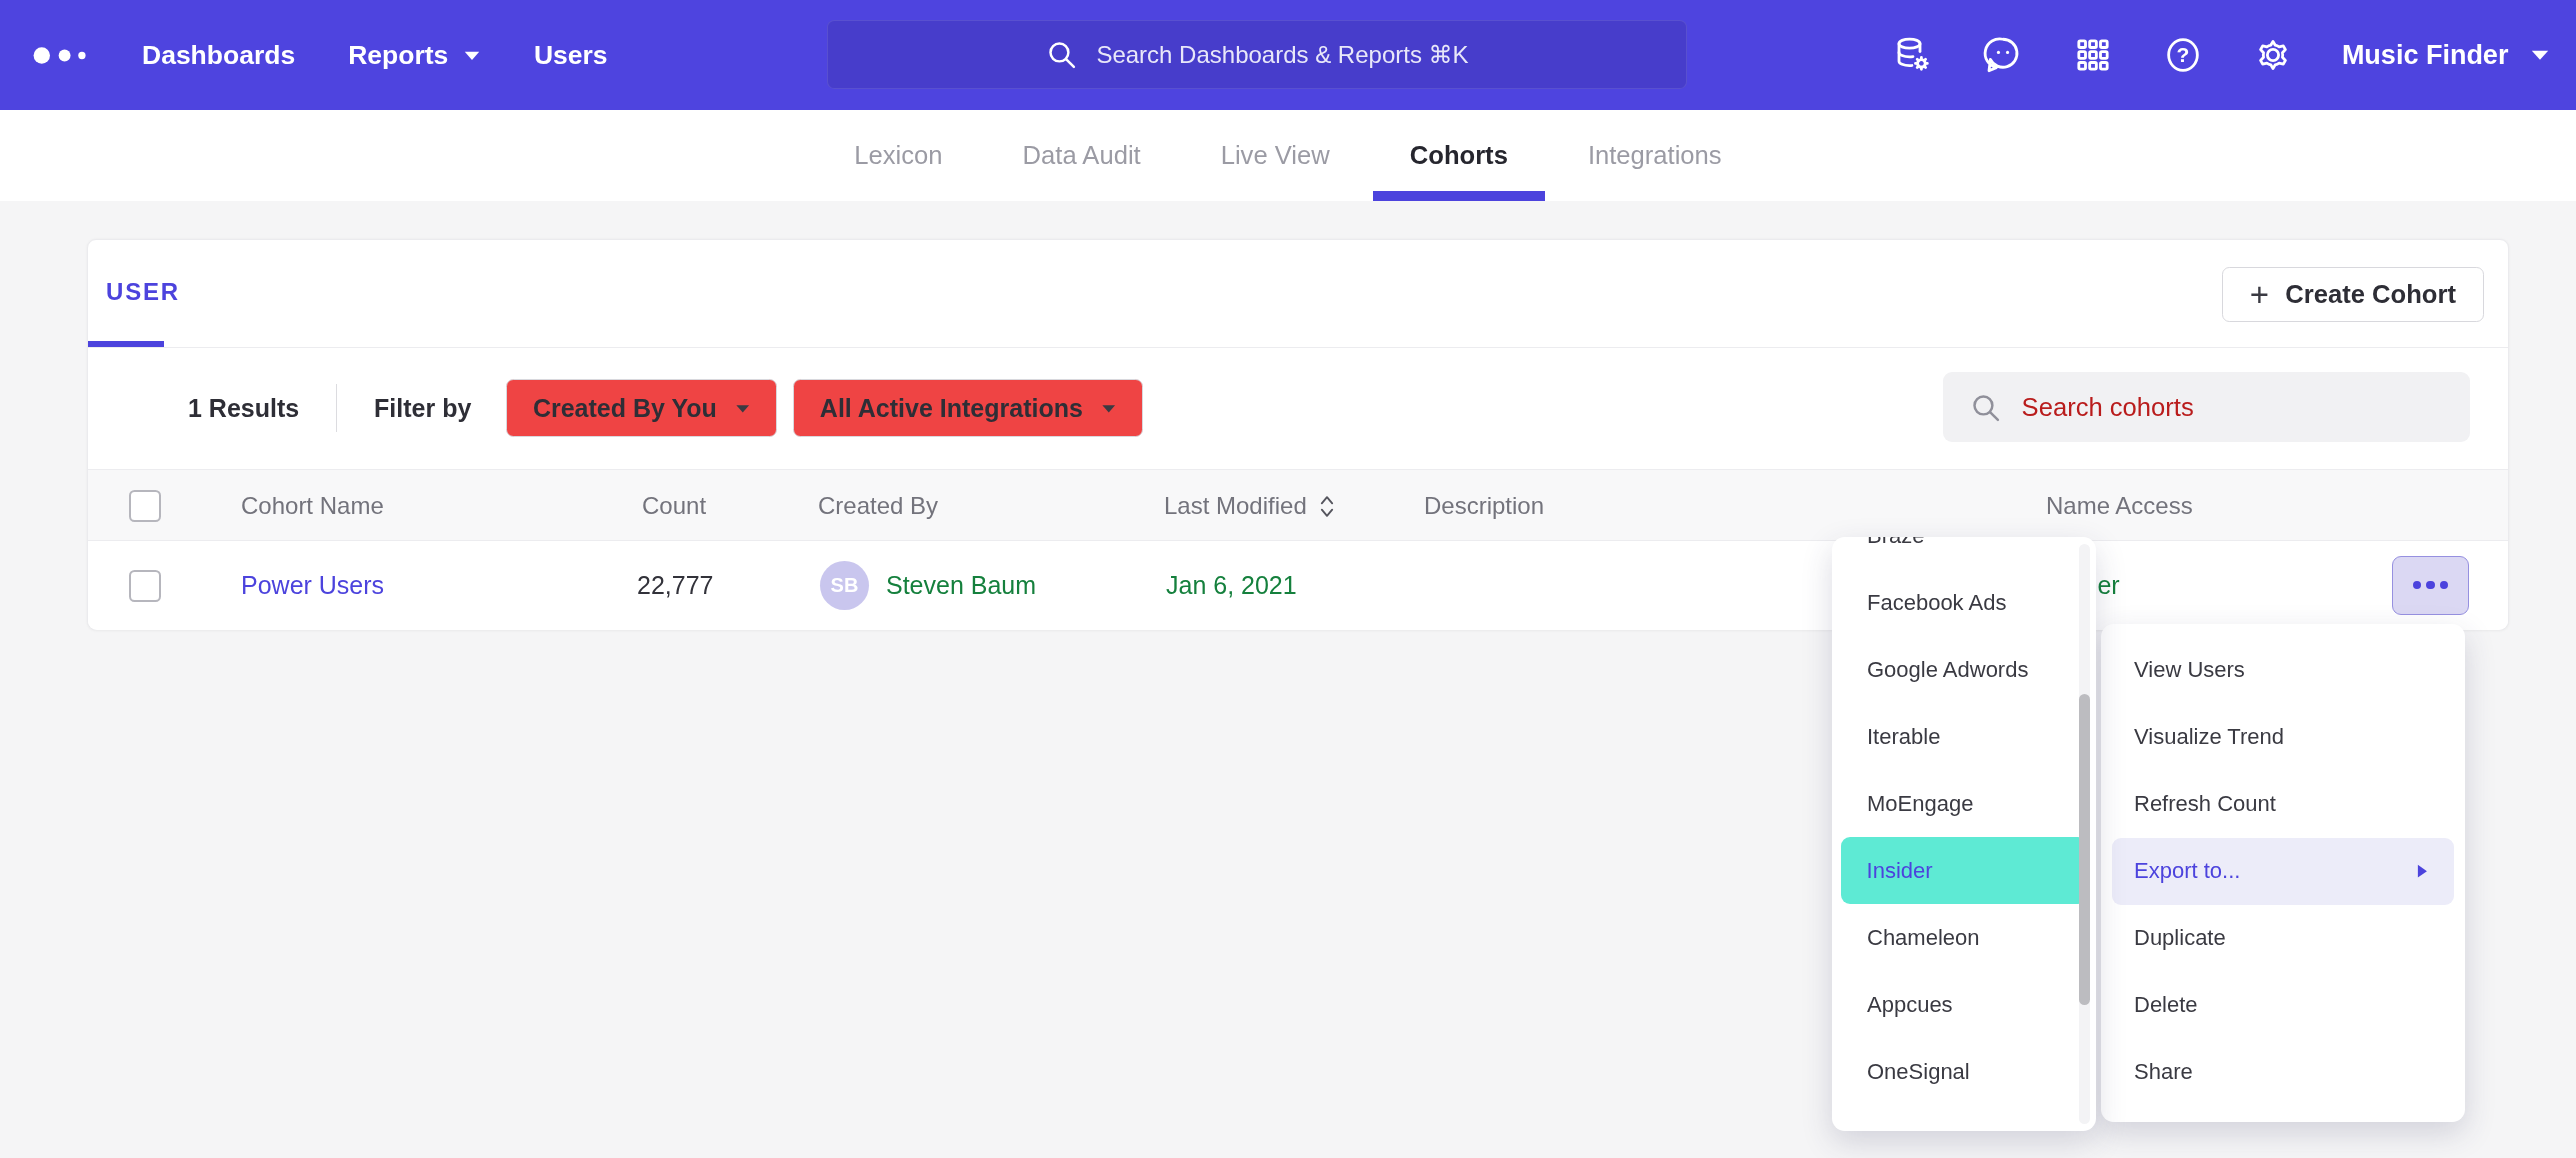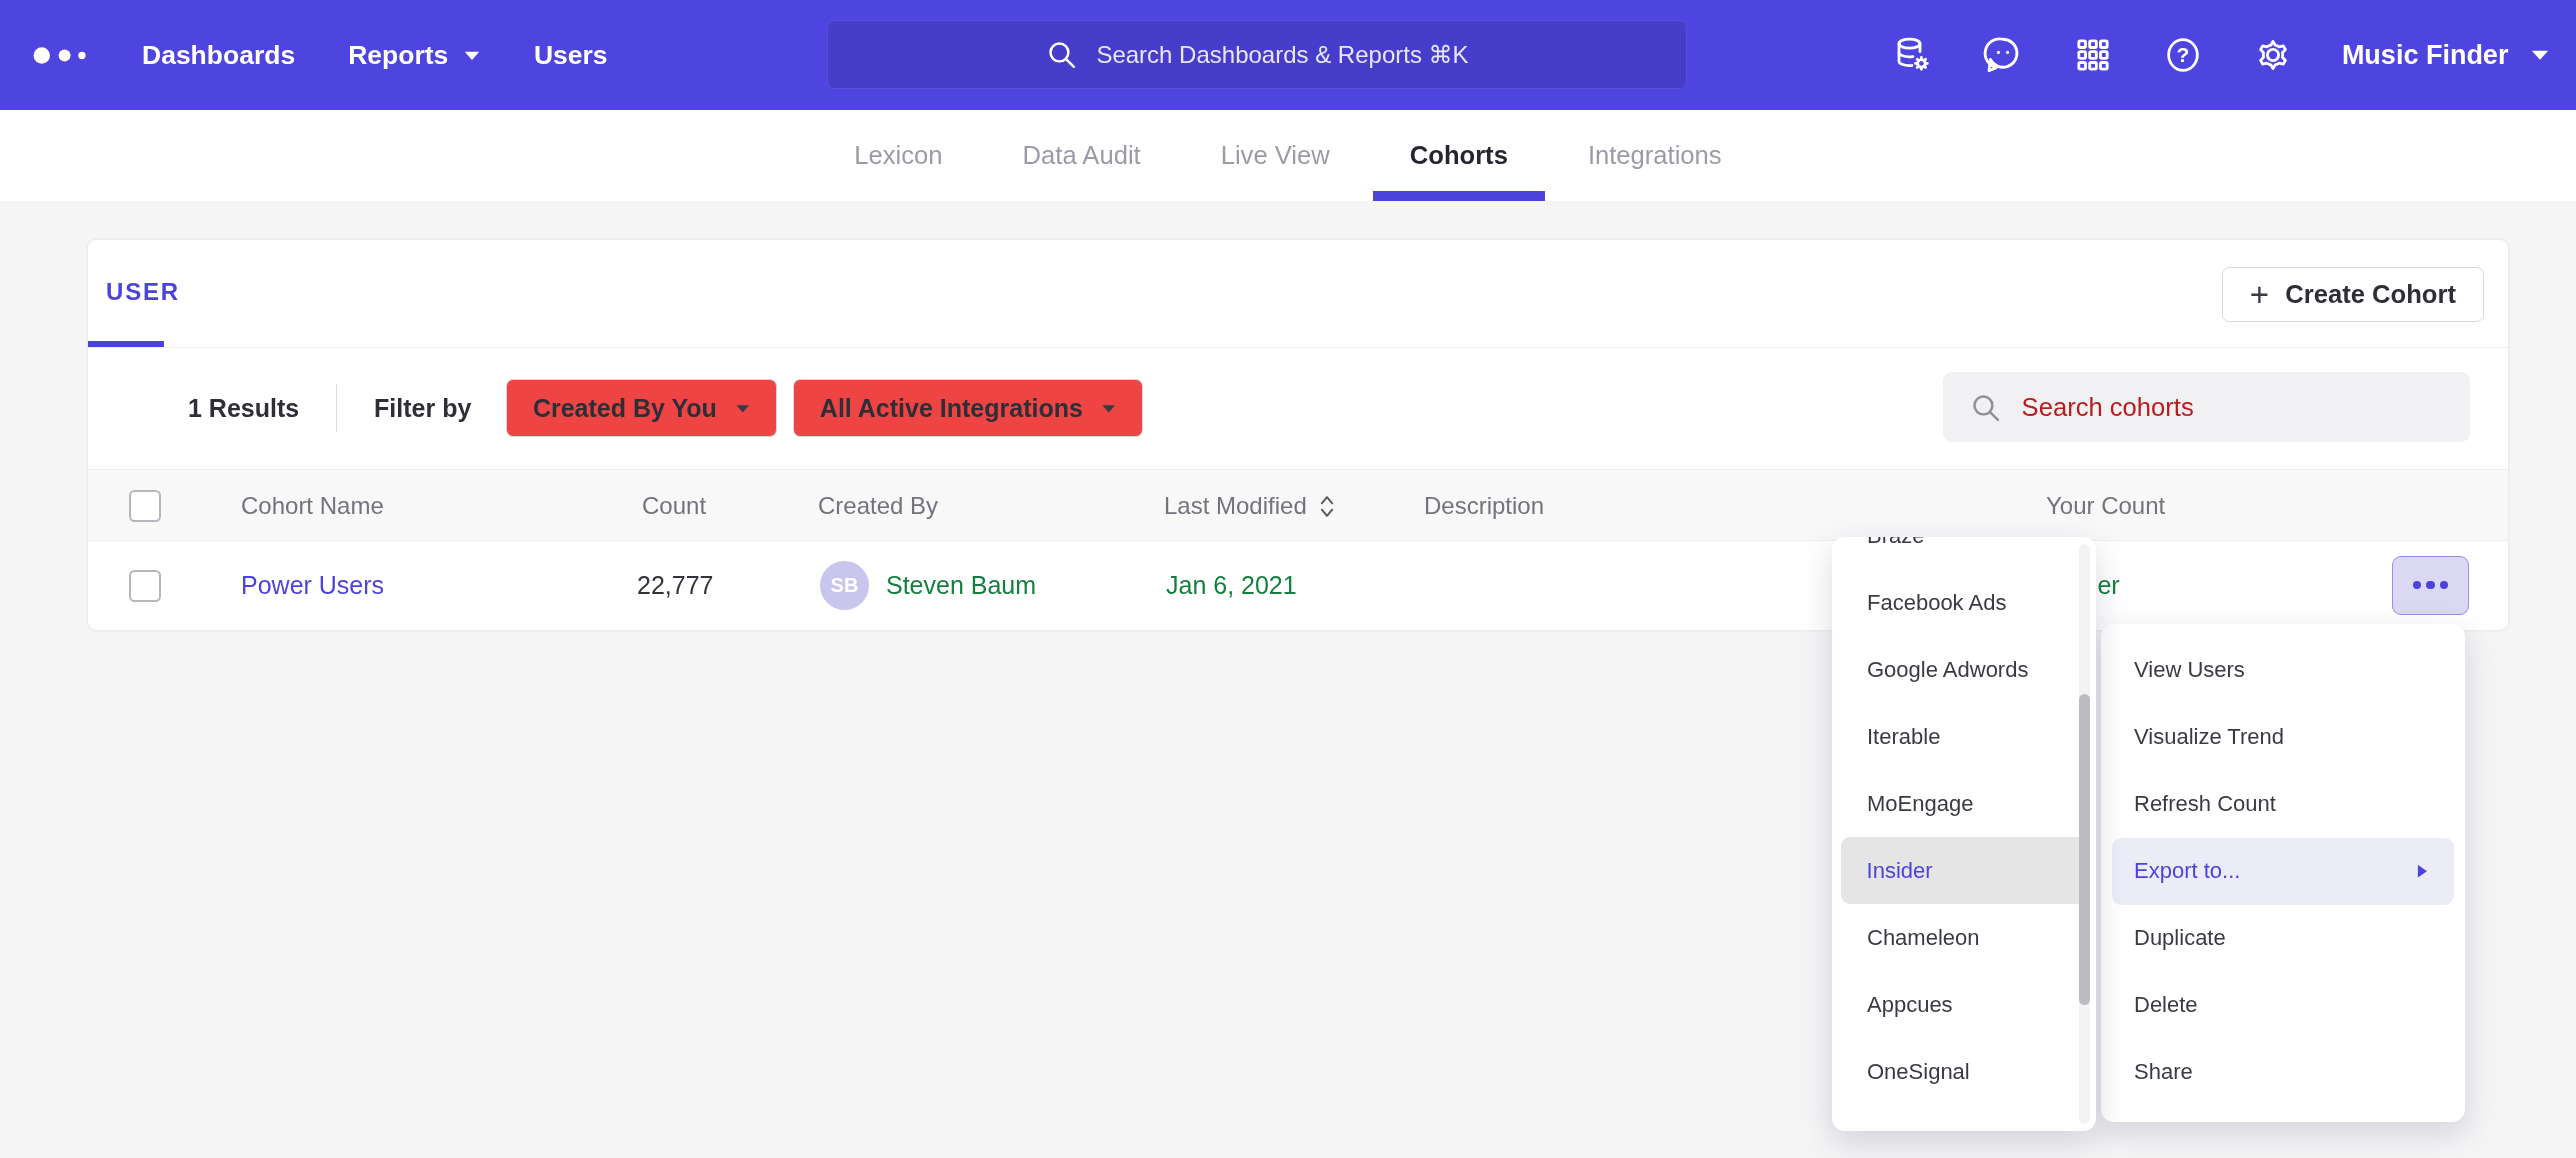--- a/index.html
+++ b/index.html
@@ -58,21 +58,21 @@
     display:flex; align-items:center; justify-content:center; }
   .muted { color:#15803d; }
   .ooo-btn { position:absolute; left:2304px; top:14.6px; width:77px; height:59px; background:#dbd8f3;
     border:1.8px solid #9690e0; border-radius:9px; display:flex; align-items:center; justify-content:center; gap:5.5px; cursor:pointer; }
   .ooo-dot { width:8.2px; height:8.2px; border:4.1px solid #4c43dd; border-radius:50%; background:transparent; }
   
   .export-submenu { position:absolute; left:1832px; top:537px; width:264px; height:594px; background:#fff;
     border-radius:12.8px; box-shadow:0 11px 31px rgba(50,50,93,0.18); z-index:60; overflow:hidden; }
   .export-list { margin-top:-35px; }
   .menu-item { height:67px; display:flex; align-items:center; padding-left:35px; font-size:22px; color:#3a3a42; cursor:pointer; }
-  .export-submenu .menu-item.highlight { margin:0 9px; padding-left:25.6px; background:#e5e5e5; border-radius:9px; color:#4c43dd; }
+  .export-submenu .menu-item.highlight { margin:0 9px; padding-left:25.6px; background:#5eead4; border-radius:9px; color:#4c43dd; }
   .sub-scroll-track { position:absolute; right:6.4px; top:7.3px; bottom:7.3px; width:11px; background:#f3f3f5; border-radius:5.5px; }
   .sub-scroll-thumb { position:absolute; right:6.4px; top:157px; width:11px; height:311px; background:#bcbcc0; border-radius:5.5px; cursor:grab; }
   .actions-menu { position:absolute; left:2101px; top:624px; width:364px; height:498px; background:#fff;
     border-radius:12.8px; box-shadow:0 11px 31px rgba(50,50,93,0.18); z-index:50; padding-top:12.8px; overflow:hidden; }
   .actions-menu .menu-item { padding-left:33px; height:67px; }
   .actions-menu .menu-item.highlight { margin:0 11px; padding-left:22px; background:#ececf9; border-radius:9px; color:#4c43dd; }
   .submenu-arrow { margin-left:auto; margin-right:25.6px; display:flex; align-items:center; }
 </style>
 </head>
 <body>
@@ -232,21 +232,21 @@
         <span>Last Modified</span>
         <svg width="18" height="27" viewBox="0 0 16 26">
           <path d="M3 10 L8 4 L13 10" fill="none" stroke="#55555e" stroke-width="1.8" stroke-linecap="round" stroke-linejoin="round"></path>
           <path d="M3 16 L8 22 L13 16" fill="none" stroke="#55555e" stroke-width="1.8" stroke-linecap="round" stroke-linejoin="round"></path>
         </svg>
       </div>
       <div class="th" style="left:1336px;">
           <span>Description</span>
         </div>
       <div class="th" style="left:1958px;">
-          <span>Your Count</span>
+          <span>Name Access</span>
         </div>
     </div>
 
     <div class="trow">
       <div class="cell" style="left:41px;">
         <span class="checkbox"></span>
       </div>
       <div class="cell link" style="left:153px;">Power Users</div>
       <div class="cell" style="left:549px;">22,777</div>
       <div class="cell" style="left:732px;">

